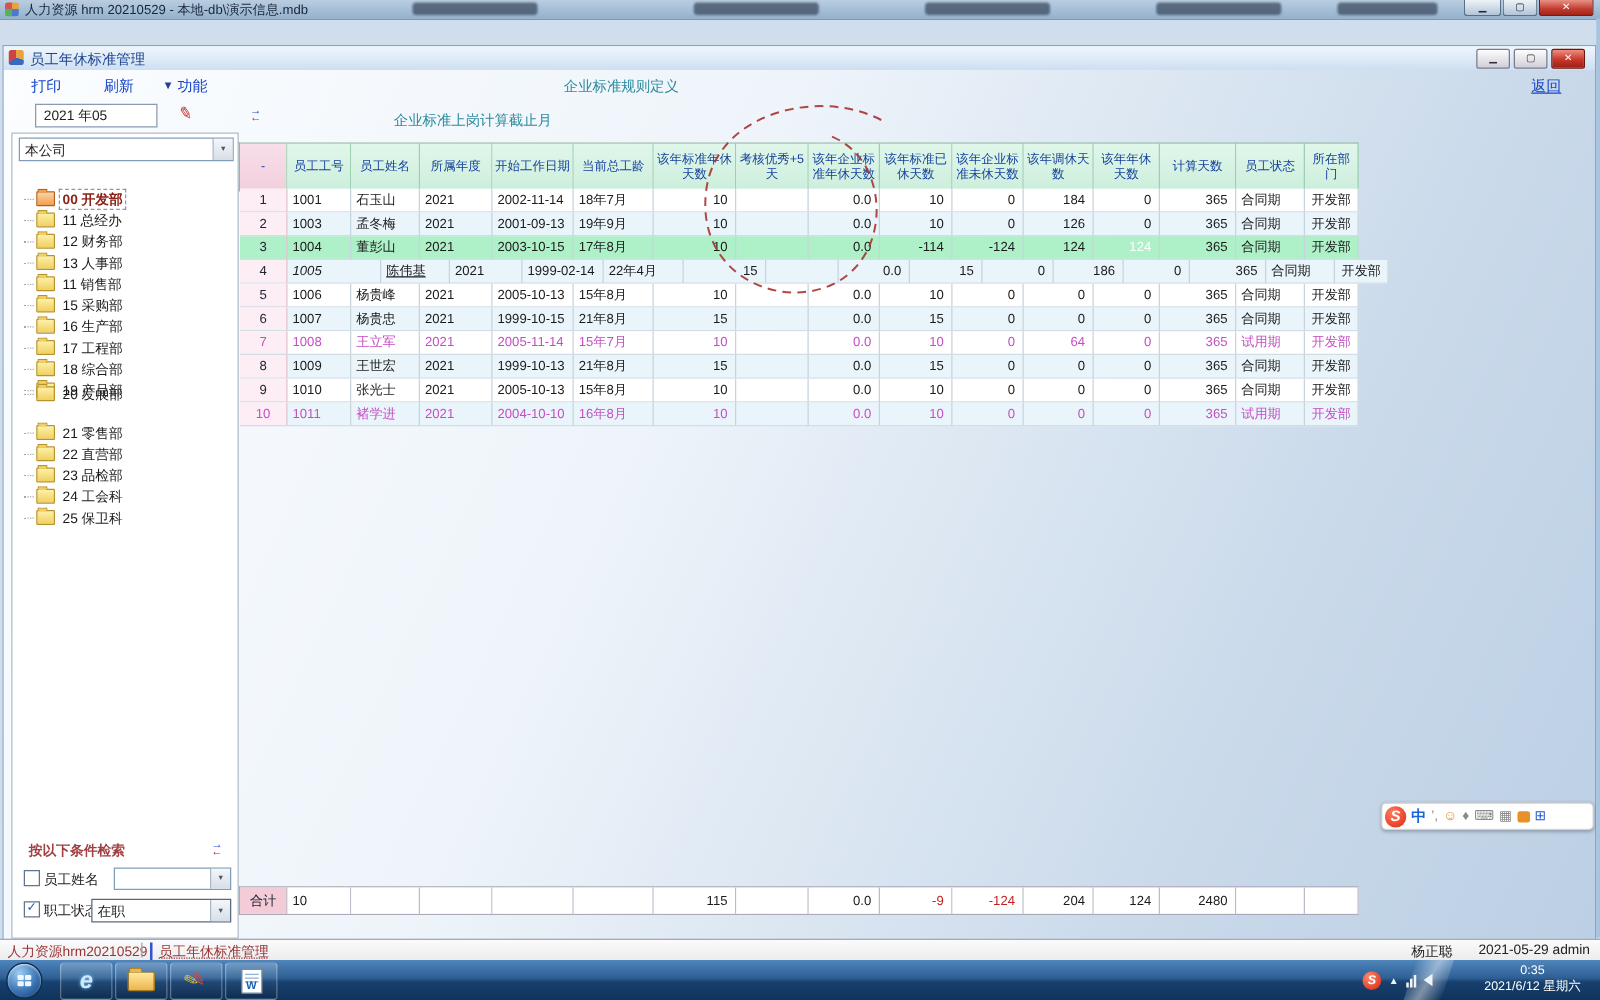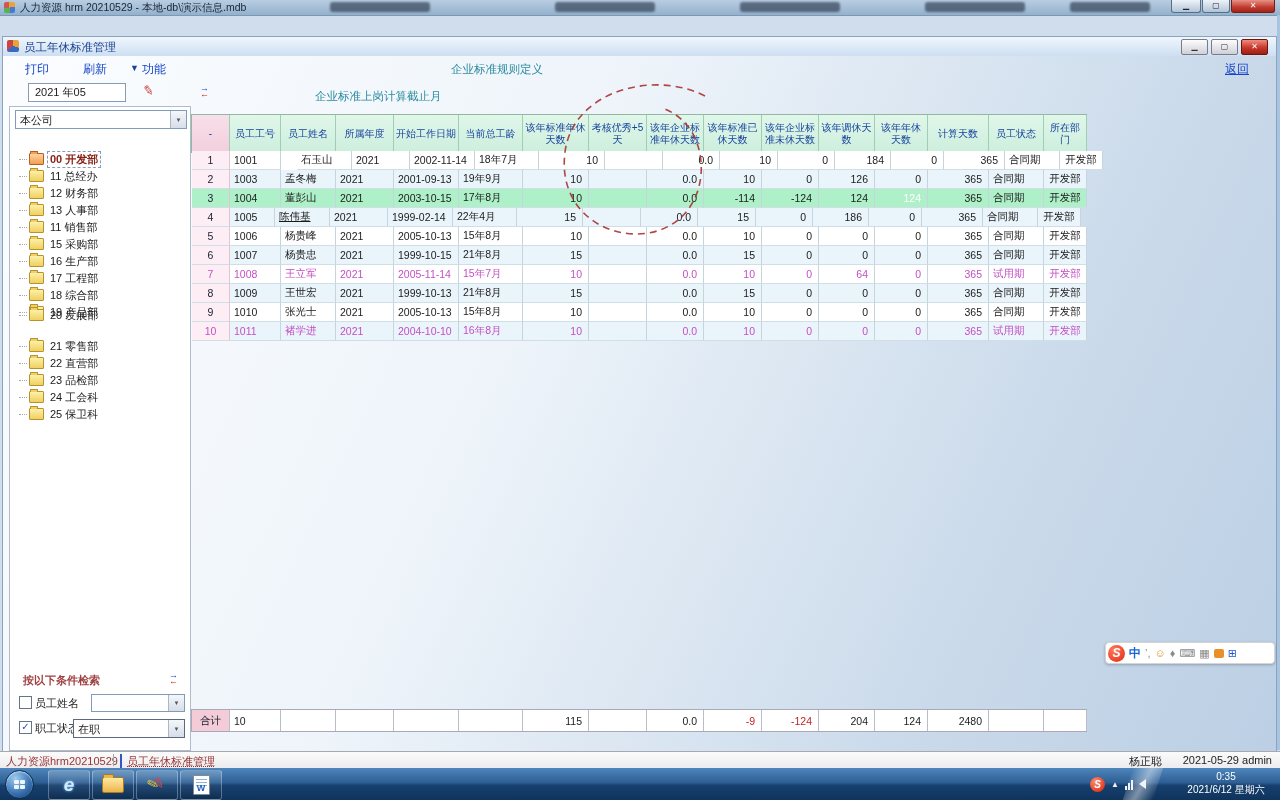--- a/index.html
+++ b/index.html
@@ -331,21 +331,21 @@
           <div class="th" style="width: 56px;">该年调休天数</div>
           <div class="th" style="width: 53px;">该年年休天数</div>
           <div class="th" style="width: 61px;">计算天数</div>
           <div class="th" style="width: 55px;">员工状态</div>
           <div class="th" style="width: 43px;">所在部门</div>
         </div>
       <div class="tbody" id="tbody">
           <div class="tr" style="top: 0px;">
             <div class="td a-center rowhdr" style="width: 38px;">1</div>
             <div class="td a-left" style="width: 51px;">1001</div>
-            <div class="td a-left" style="width: 55px; margin-left: 16px;">石玉山</div>
+            <div class="td a-left" style="width: 55px;">石玉山</div>
             <div class="td a-left" style="width: 58px;">2021</div>
             <div class="td a-left" style="width: 65px;">2002-11-14</div>
             <div class="td a-left" style="width: 64px;">18年7月</div>
             <div class="td a-right" style="width: 66px;">10</div>
             <div class="td a-right" style="width: 58px;"></div>
             <div class="td a-right" style="width: 57px;">0.0</div>
             <div class="td a-right" style="width: 58px;">10</div>
             <div class="td a-right" style="width: 57px;">0</div>
             <div class="td a-right" style="width: 56px;">184</div>
             <div class="td a-right" style="width: 53px;">0</div>
@@ -384,21 +384,21 @@
             <div class="td a-right" style="width: 58px;">-114</div>
             <div class="td a-right" style="width: 57px;">-124</div>
             <div class="td a-right" style="width: 56px;">124</div>
             <div class="td a-right selcell" style="width: 53px;">124</div>
             <div class="td a-right" style="width: 61px;">365</div>
             <div class="td a-left" style="width: 55px;">合同期</div>
             <div class="td a-center" style="width: 43px;">开发部</div>
           </div>
           <div class="tr alt" style="top: 57px;">
             <div class="td a-center rowhdr" style="width: 38px;">4</div>
-            <div class="td a-left" style="width: 45px;">1005</div>
+            <div class="td a-left" style="width: 75px; font-style: italic;">1005</div>
             <div class="td a-left" style="width: 55px; text-decoration: underline;">陈伟基</div>
             <div class="td a-left" style="width: 58px;">2021</div>
             <div class="td a-left" style="width: 65px;">1999-02-14</div>
             <div class="td a-left" style="width: 64px;">22年4月</div>
             <div class="td a-right" style="width: 66px;">15</div>
             <div class="td a-right" style="width: 58px;"></div>
             <div class="td a-right" style="width: 57px;">0.0</div>
             <div class="td a-right" style="width: 58px;">15</div>
             <div class="td a-right" style="width: 57px;">0</div>
             <div class="td a-right" style="width: 56px;">186</div>

